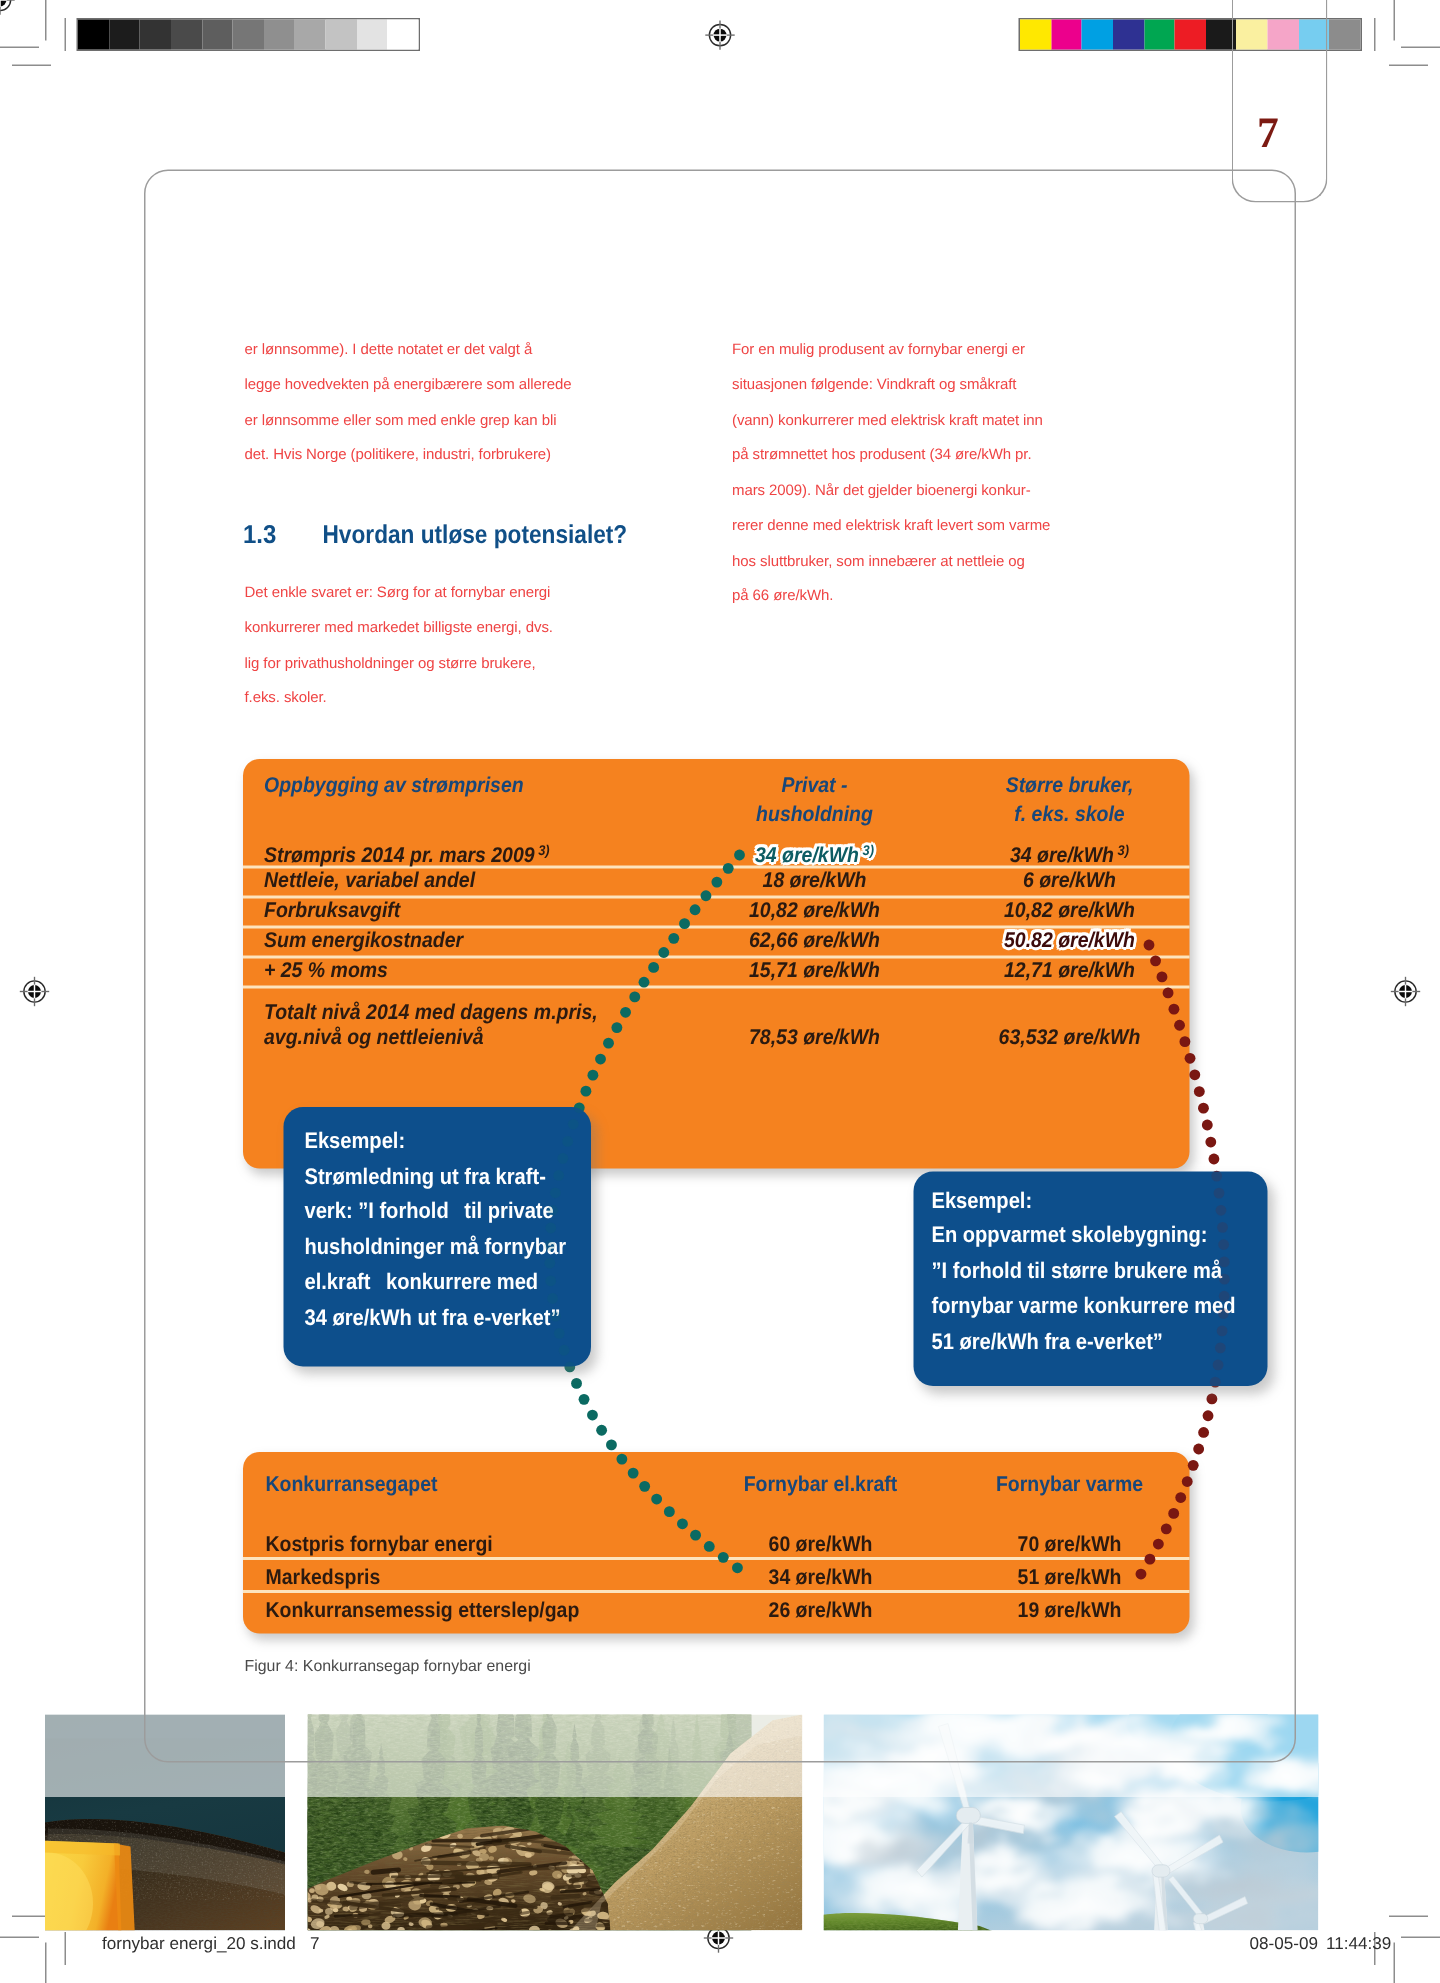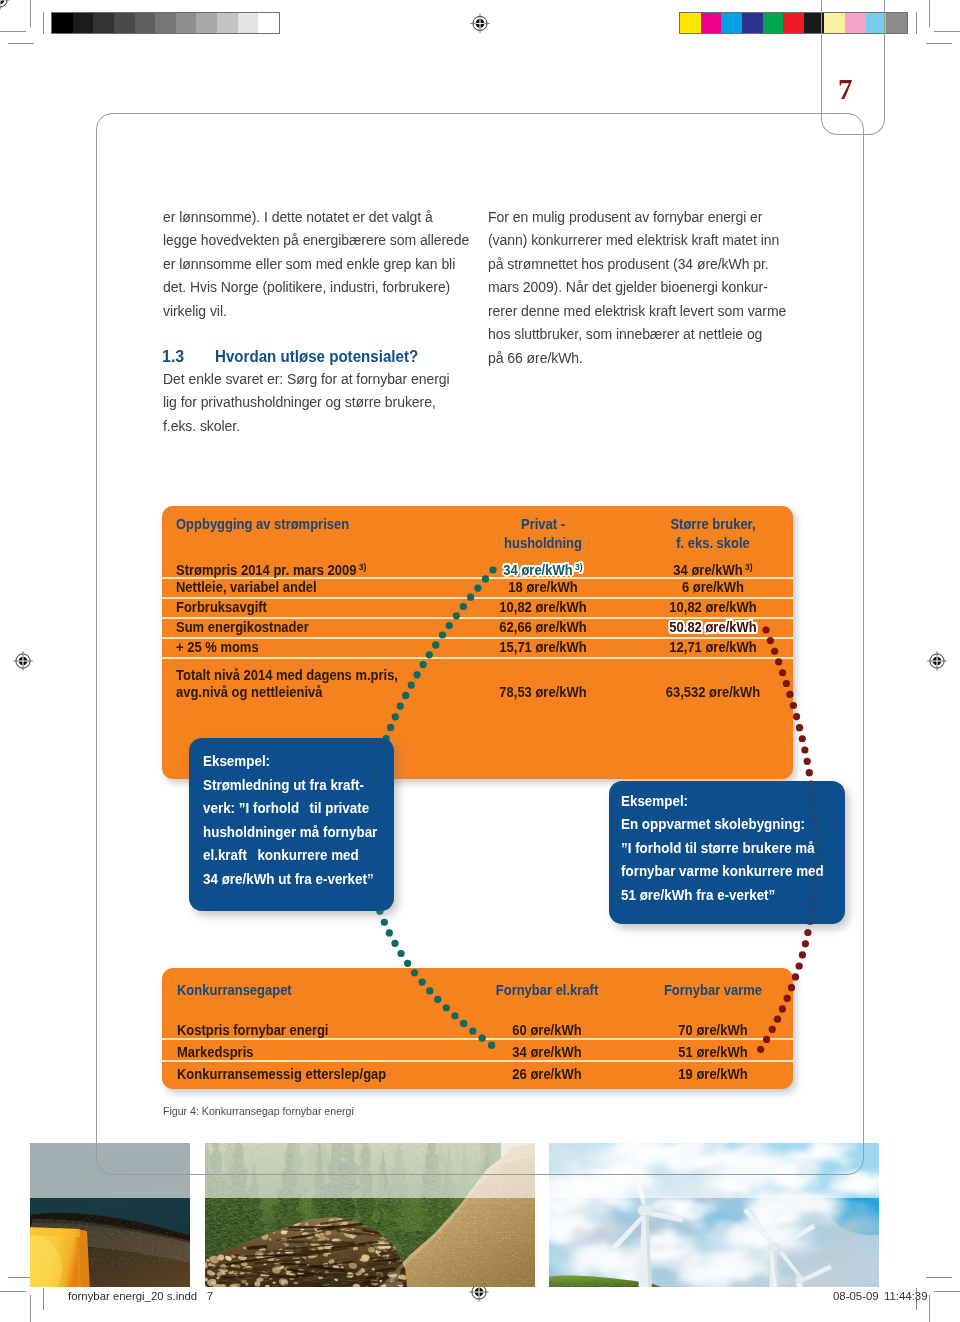--- a/index.html
+++ b/index.html
@@ -20,21 +20,21 @@
   .colorstrip i{display:block;flex:1 1 0;height:100%;}
 
   
   .pageframe{position:absolute;border:1px solid #9c9c9c;box-sizing:border-box;border-radius:16px;z-index:40;}
   .pagetab{position:absolute;border:1px solid #9c9c9c;box-sizing:border-box;
            border-radius:0 0 16px 16px;border-top:none;background:transparent;z-index:40;}
   .pagenum{position:absolute;font-family:"Liberation Serif",serif;font-weight:bold;
            color:#7c1a12;font-size:29px;line-height:1;}
 
   
-  .col{position:absolute;font-size:14px;line-height:23.5px;color:#404040;letter-spacing:-0.06px;}
+  .col{position:absolute;font-size:10px;line-height:23.5px;color:#ef4444;letter-spacing:-0.06px;margin-top:16px;}
   .col p{margin:0;white-space:nowrap;}
   .sechead{position:absolute;color:#104f87;font-weight:bold;font-size:17.2px;line-height:24px;}
   .sechead .num{position:absolute;left:0;transform:scaleX(0.93);transform-origin:0 50%;}
   .sechead .ttl{position:absolute;left:53px;white-space:nowrap;
                 transform:scaleX(0.879);transform-origin:0 50%;}
 
   
   .otable{position:absolute;background:#f5821f;border-radius:11px;
           box-shadow:3px 4px 7px rgba(120,120,120,0.40);}
   .otable .sep{position:absolute;left:0;right:0;height:1.5px;background:#fde4bd;}
@@ -148,45 +148,46 @@
 
 <div class="pagetab" style="left:821px;top:-10px;width:64px;height:145px;"></div>
 <div class="pageframe" style="left:96px;top:113px;width:768px;height:1062px;"></div>
 <div class="pagenum" style="left:838px;top:75px;">7</div>
 
 <div class="col" style="left:163px;top:205.8px;width:320px;">
   <p>er lønnsomme). I dette notatet er det valgt å</p>
   <p>legge hovedvekten på energibærere som allerede</p>
   <p>er lønnsomme eller som med enkle grep kan bli</p>
   <p>det. Hvis Norge (politikere, industri, forbrukere)</p>
-  <p>virkelig vil.</p>
 </div>
 
 <div class="sechead" style="left:162px;top:344px;width:320px;">
   <span class="num">1.3</span>
   <span class="ttl">Hvordan utløse potensialet?</span>
 </div>
 
 <div class="col" style="left:163px;top:367.8px;width:320px;">
   <p>Det enkle svaret er: Sørg for at fornybar energi</p>
+  <p>konkurrerer med markedet billigste energi, dvs.</p>
   <p>lig for privathusholdninger og større brukere,</p>
   <p>f.eks. skoler.</p>
 </div>
 
 <div class="col" style="left:488px;top:205.8px;width:320px;">
   <p>For en mulig produsent av fornybar energi er</p>
+  <p>situasjonen følgende: Vindkraft og småkraft</p>
   <p>(vann) konkurrerer med elektrisk kraft matet inn</p>
   <p>på strømnettet hos produsent (34 øre/kWh pr.</p>
   <p>mars 2009). Når det gjelder bioenergi konkur-</p>
   <p>rerer denne med elektrisk kraft levert som varme</p>
   <p>hos sluttbruker, som innebærer at nettleie og</p>
   <p>på 66 øre/kWh.</p>
 </div>
 
-<div class="otable" style="left:162px;top:506px;width:631px;height:273px;">
+<div class="otable" style="left:162px;top:506px;width:631px;height:273px;font-style:italic;">
   <div class="sep" style="top:71px;"></div>
   <div class="sep" style="top:91px;"></div>
   <div class="sep" style="top:111px;"></div>
   <div class="sep" style="top:131px;"></div>
   <div class="sep" style="top:151px;"></div>
 
   <div class="ocell hd" style="left:14px;top:10px;">Oppbygging av strømprisen</div>
   <div class="ocell hd c" style="left:380.5px;top:10px;">Privat -</div>
   <div class="ocell hd c" style="left:380.5px;top:29px;">husholdning</div>
   <div class="ocell hd c" style="left:551px;top:10px;">Større bruker,</div>

